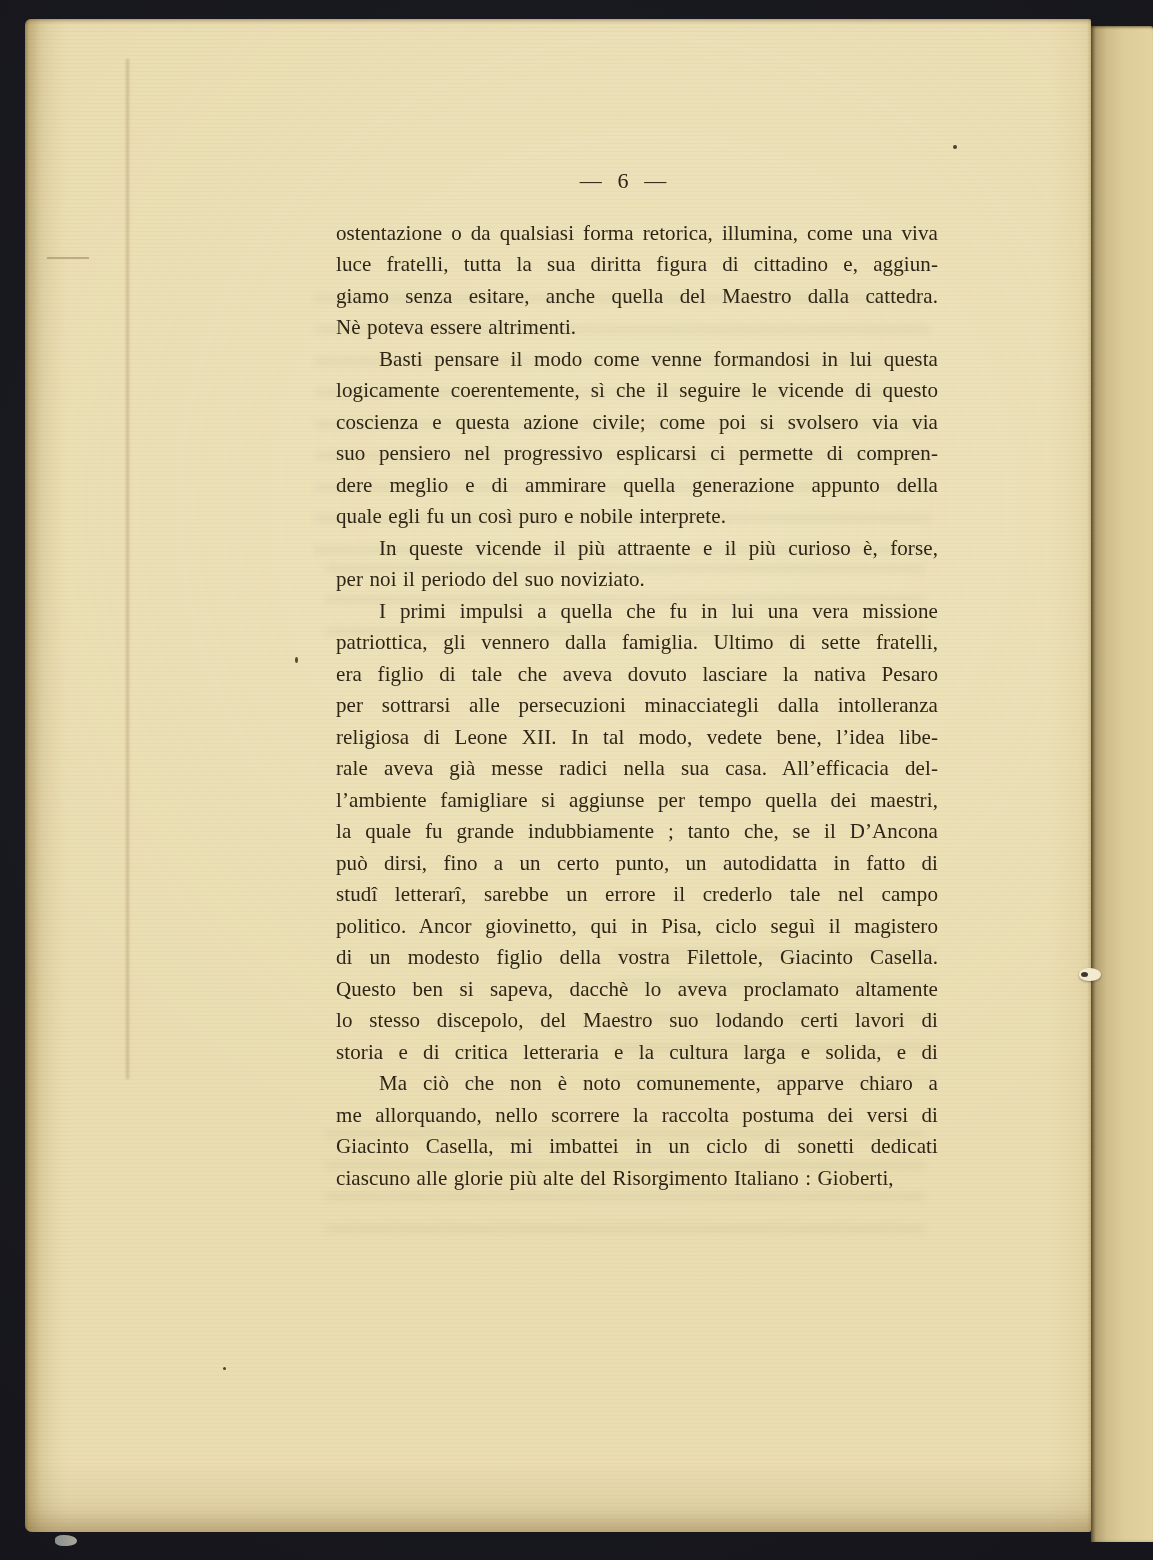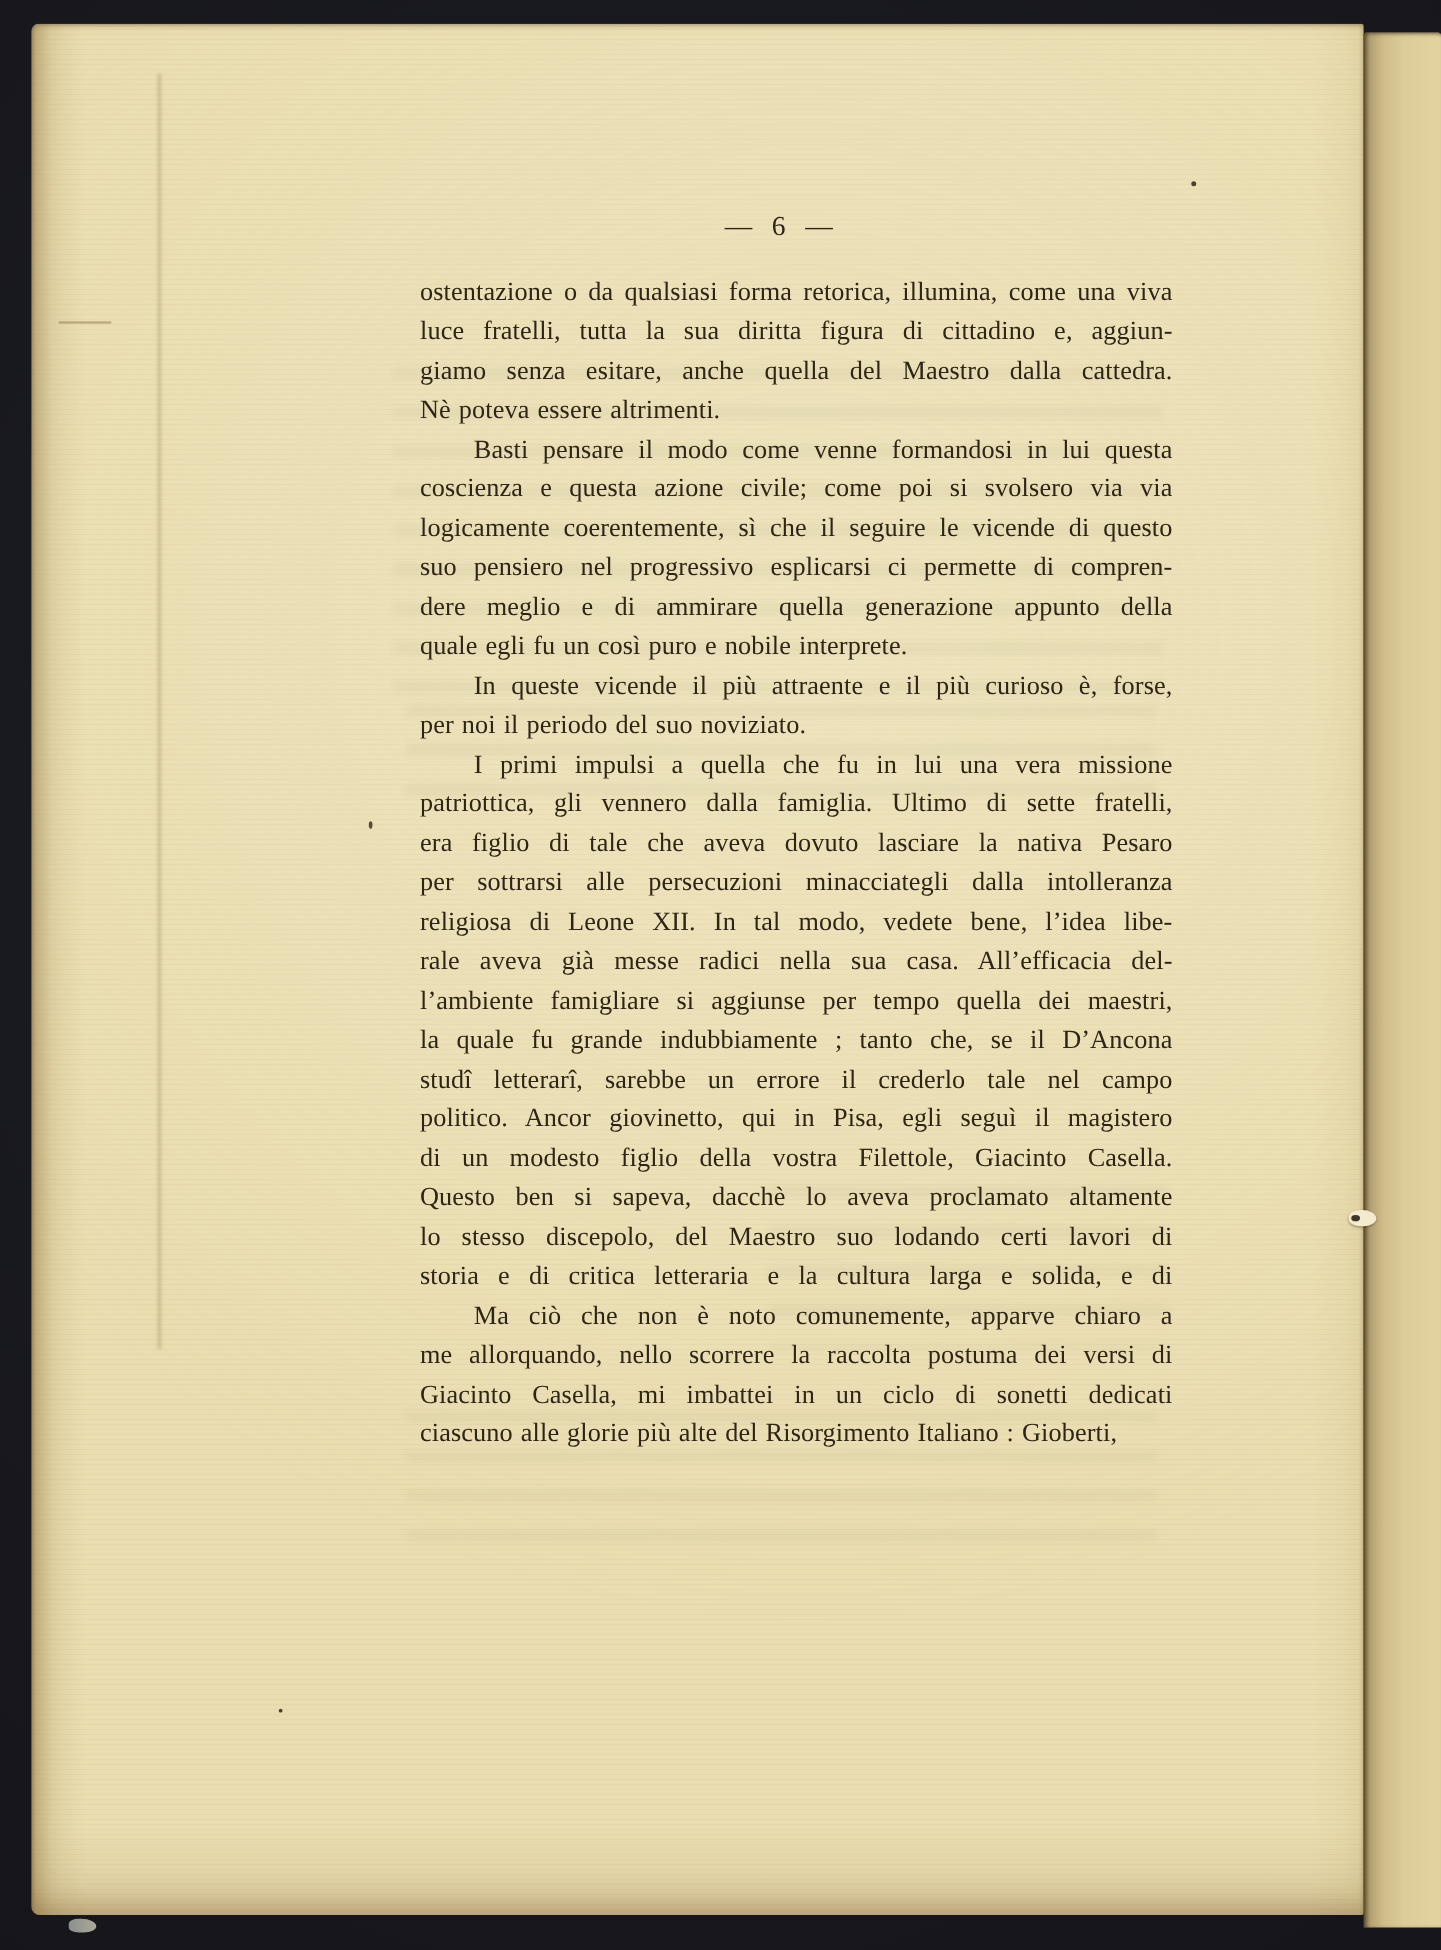--- a/index.html
+++ b/index.html
@@ -139,37 +139,38 @@
     <div class="ghost" style="left:300px; top:1110px; width:600px; height:105px;"></div>
 
     <div class="text-block">
       <div class="header-row">— 6 —</div>
 
     <div class="line">ostentazione o da qualsiasi forma retorica, illumina, come una viva</div>
         <div class="line">luce fratelli, tutta la sua diritta figura di cittadino e, aggiun-</div>
         <div class="line">giamo senza esitare, anche quella del Maestro dalla cattedra.</div>
         <div class="line para-end">Nè poteva essere altrimenti.</div>
         <div class="line indent">Basti pensare il modo come venne formandosi in lui questa</div>
+        <div class="line">logicamente coerentemente, sì che il seguire le vicende di questo</div>
         <div class="line">coscienza e questa azione civile; come poi si svolsero via via</div>
-        <div class="line">logicamente coerentemente, sì che il seguire le vicende di questo</div>
         <div class="line">suo pensiero nel progressivo esplicarsi ci permette di compren-</div>
         <div class="line">dere meglio e di ammirare quella generazione appunto della</div>
         <div class="line para-end">quale egli fu un così puro e nobile interprete.</div>
         <div class="line indent">In queste vicende il più attraente e il più curioso è, forse,</div>
         <div class="line para-end">per noi il periodo del suo noviziato.</div>
         <div class="line indent">I primi impulsi a quella che fu in lui una vera missione</div>
         <div class="line">patriottica, gli vennero dalla famiglia. Ultimo di sette fratelli,</div>
         <div class="line">era figlio di tale che aveva dovuto lasciare la nativa Pesaro</div>
         <div class="line">per sottrarsi alle persecuzioni minacciategli dalla intolleranza</div>
         <div class="line">religiosa di Leone XII. In tal modo, vedete bene, l’idea libe-</div>
         <div class="line">rale aveva già messe radici nella sua casa. All’efficacia del-</div>
         <div class="line">l’ambiente famigliare si aggiunse per tempo quella dei maestri,</div>
         <div class="line">la quale fu grande indubbiamente ; tanto che, se il D’Ancona</div>
+        <div class="line">può dirsi, fino a un certo punto, un autodidatta in fatto di</div>
         <div class="line">studî letterarî, sarebbe un errore il crederlo tale nel campo</div>
-        <div class="line">politico. Ancor giovinetto, qui in Pisa, egli seguì il magistero</div>
+        <div class="line">politico. Ancor giovinetto, qui in Pisa, ciclo seguì il magistero</div>
         <div class="line">di un modesto figlio della vostra Filettole, Giacinto Casella.</div>
         <div class="line">Questo ben si sapeva, dacchè lo aveva proclamato altamente</div>
         <div class="line">lo stesso discepolo, del Maestro suo lodando certi lavori di</div>
         <div class="line">storia e di critica letteraria e la cultura larga e solida, e di</div>
         <div class="line indent">Ma ciò che non è noto comunemente, apparve chiaro a</div>
         <div class="line">me allorquando, nello scorrere la raccolta postuma dei versi di</div>
         <div class="line">Giacinto Casella, mi imbattei in un ciclo di sonetti dedicati</div>
         <div class="line para-end">ciascuno alle glorie più alte del Risorgimento Italiano : Gioberti,</div>
       </div>
 

